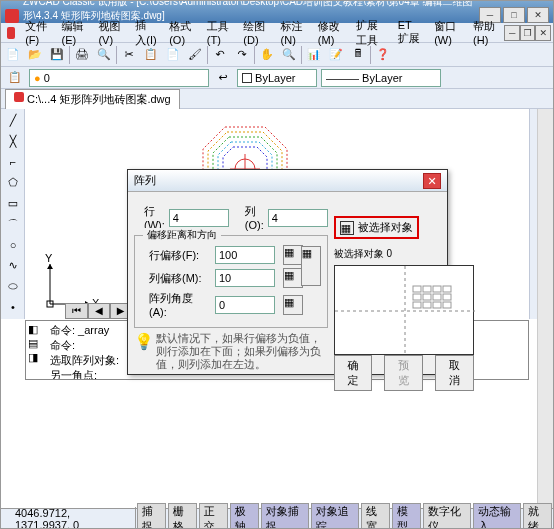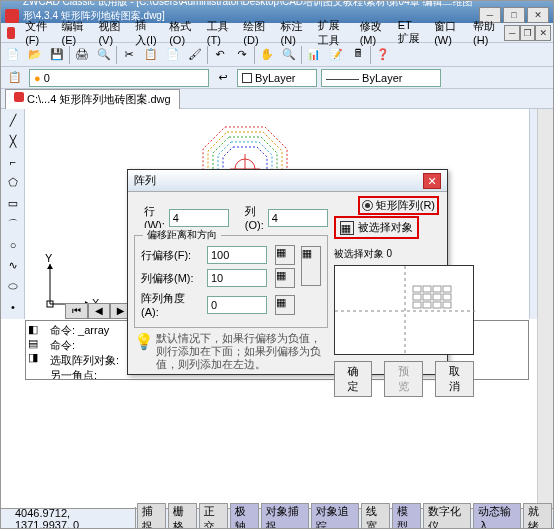--- a/index.html
+++ b/index.html
@@ -44,31 +44,31 @@
 .dlgright{width:150px}
 .radios{display:flex;gap:12px;margin-bottom:4px;position:absolute;right:8px;top:4px}
 .radio{display:flex;align-items:center;gap:3px}
 .radiobox{width:11px;height:11px;border:1px solid #333;border-radius:50%;display:flex;align-items:center;justify-content:center}
 .radiobox.sel::after{content:"";width:5px;height:5px;background:#333;border-radius:50%}
 .rowfields{display:flex;gap:16px;margin:6px 0 4px 10px}
 .fld{display:flex;align-items:center;gap:4px}
 .fld input{width:60px;height:18px;border:1px solid #7a9;padding:0 3px}
 .groupbox{border:1px solid #aaa;margin:4px 0;padding:6px;position:relative}
 .grouptitle{position:absolute;top:-8px;left:8px;background:#f0f0f0;padding:0 4px;font-size:10px}
-.gfld{display:flex;align-items:center;gap:6px;margin:3px 0}
+.gfld{display:flex;align-items:center;gap:6px;margin:3px 8px}
 .gfld label{width:60px}
 .gfld input{width:60px;height:18px;border:1px solid #7a9;padding:0 3px}
 .pickbtn{width:20px;height:20px;border:1px solid #888;background:#eee;margin-left:2px}
 .tip{display:flex;gap:6px;margin-top:4px;font-size:9px;color:#555}
 .bulb{width:16px;height:20px;color:#fa0;font-size:16px}
 .selbox{border:2px solid #d00;padding:2px 4px;display:inline-flex;align-items:center;gap:4px;margin-bottom:4px}
 .selbox .ic{width:14px;height:14px;border:1px solid #333}
 .selinfo{font-size:10px;margin:4px 0}
 .preview{width:140px;height:90px;border:1px solid #333;background:#fff;position:relative}
-.dlgbtns{display:flex;gap:12px;justify-content:flex-end;margin-top:6px}
+.dlgbtns{display:flex;gap:12px;justify-content:flex-end;margin-top:0}
 .dlgbtn{padding:2px 12px;border:1px solid #888;background:#eee}
 .dlgbtn.dis{color:#999}
 .redmark{border:2px solid #d00;padding:0 2px}
 .scrollv{position:absolute;right:0;top:108px;bottom:20px;width:16px;background:#e8e8e8;border-left:1px solid #ccc}
 </style>
 </head>
 <body>
 
 <div class="titlebar">
   <div class="logo"></div>
@@ -83,22 +83,22 @@
 <div class="menubar">
   <div class="logo" style="width:12px;height:12px;background:#d33;border-radius:2px;margin:0 4px"></div>
   <div class="menuitem">文件(F)</div>
   <div class="menuitem">编辑(E)</div>
   <div class="menuitem">视图(V)</div>
   <div class="menuitem">插入(I)</div>
   <div class="menuitem">格式(O)</div>
   <div class="menuitem">工具(T)</div>
   <div class="menuitem">绘图(D)</div>
   <div class="menuitem">标注(N)</div>
+  <div class="menuitem">修改(M)</div>
   <div class="menuitem">扩展工具</div>
-  <div class="menuitem">修改(M)</div>
   <div class="menuitem">ET扩展</div>
   <div class="menuitem">窗口(W)</div>
   <div class="menuitem">帮助(H)</div>
   <div style="flex:1"></div>
   <div class="winbtn">─</div>
   <div class="winbtn">❐</div>
   <div class="winbtn">✕</div>
 </div>
 
 <div class="toolbar">
@@ -209,24 +209,20 @@
 
 <div class="scrollv"></div>
 
 <div class="dialog">
   <div class="dlgtitle">
     <span>阵列</span>
     <div class="dlgclose">✕</div>
   </div>
   <div class="dlgbody">
     <div class="radios">
-      <div class="radio redmark">
-        <div class="radiobox sel"></div>
-        <span>矩形阵列(R)</span>
-      </div>
     </div>
     <div class="dlgleft">
       <div class="rowfields">
         <div class="fld">
           <label>行(W):</label>
           <input value="4" style="">
         </div>
         <div class="fld">
           <label>列(O):</label>
           <input value="4" style="">

